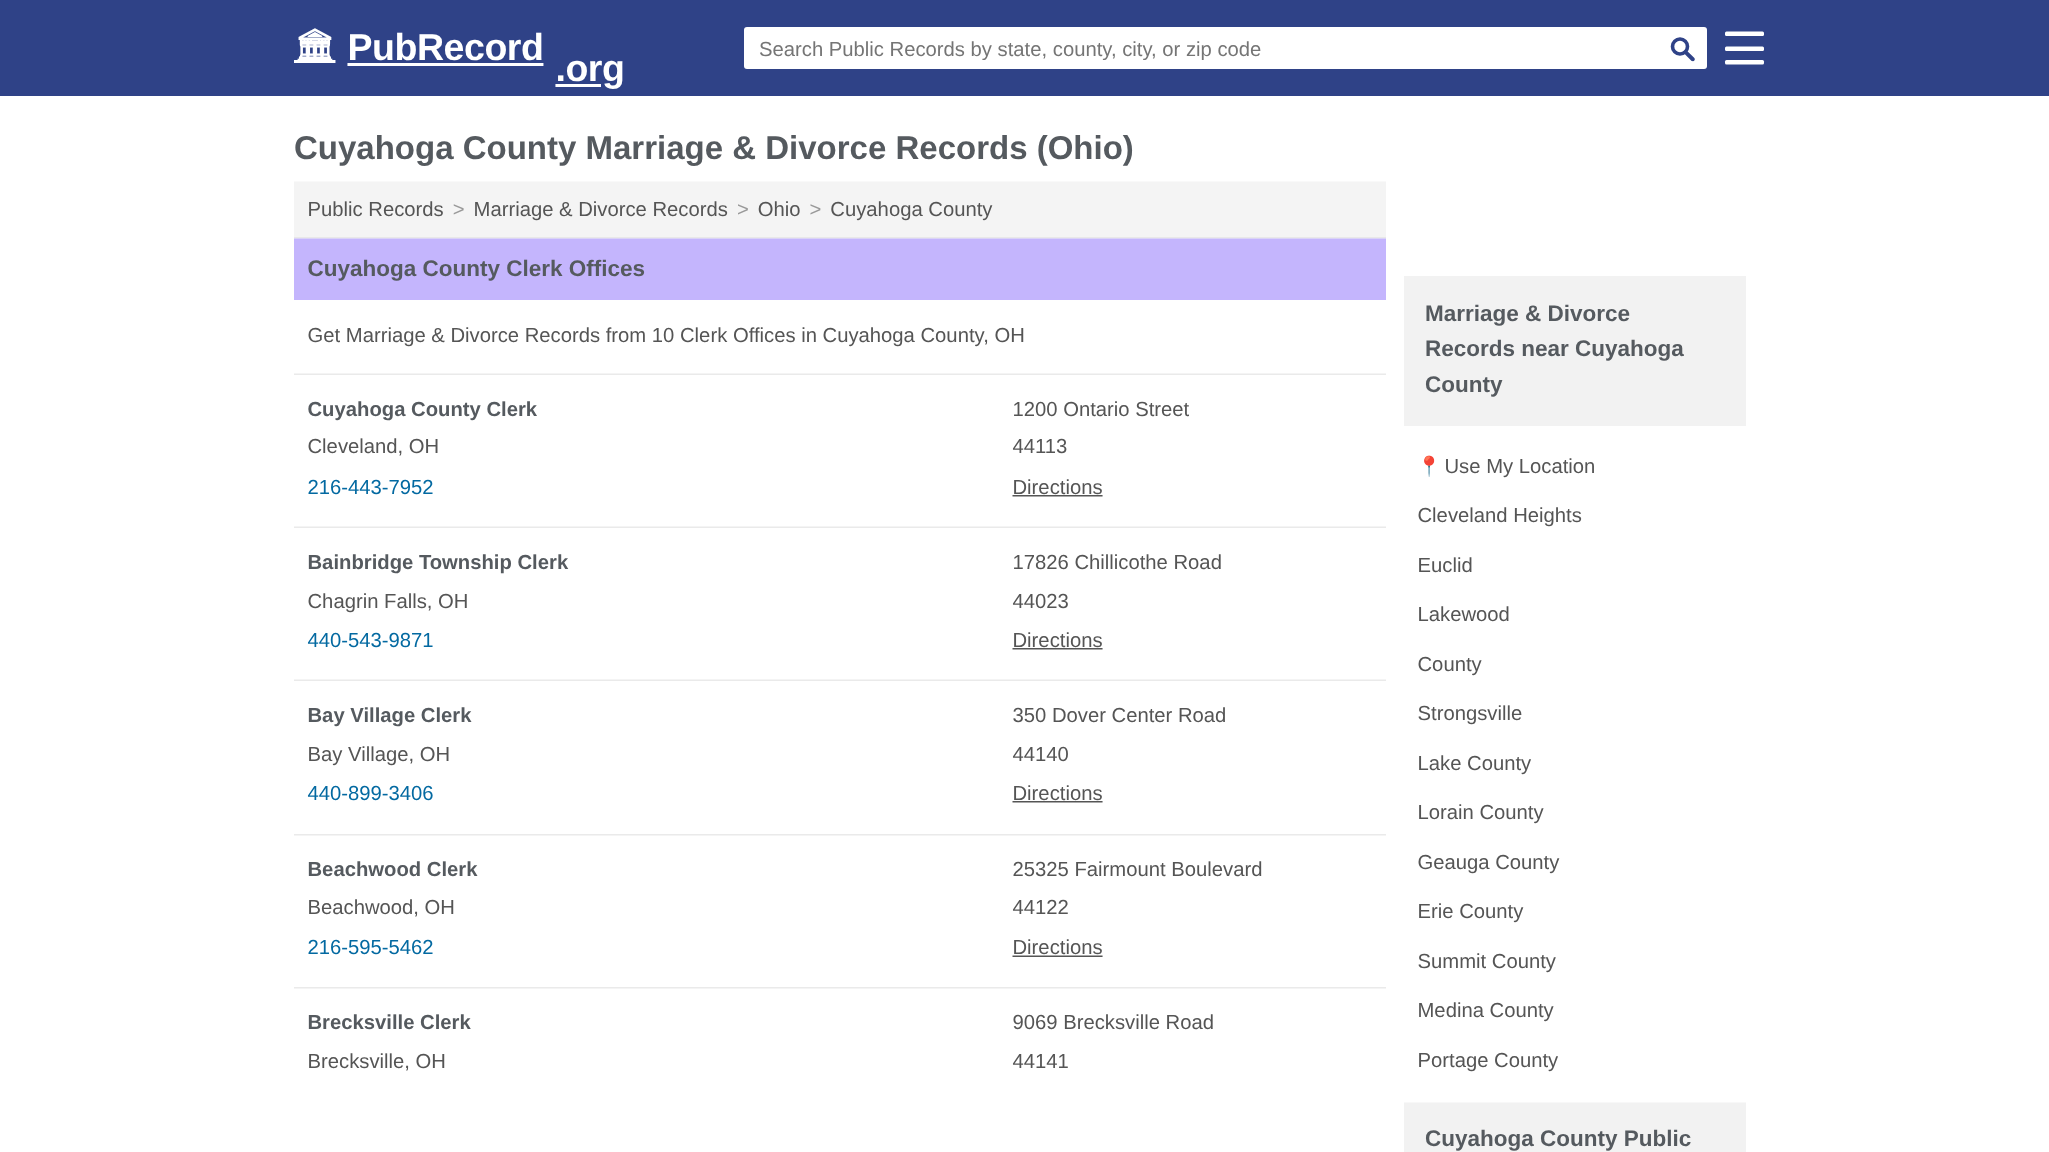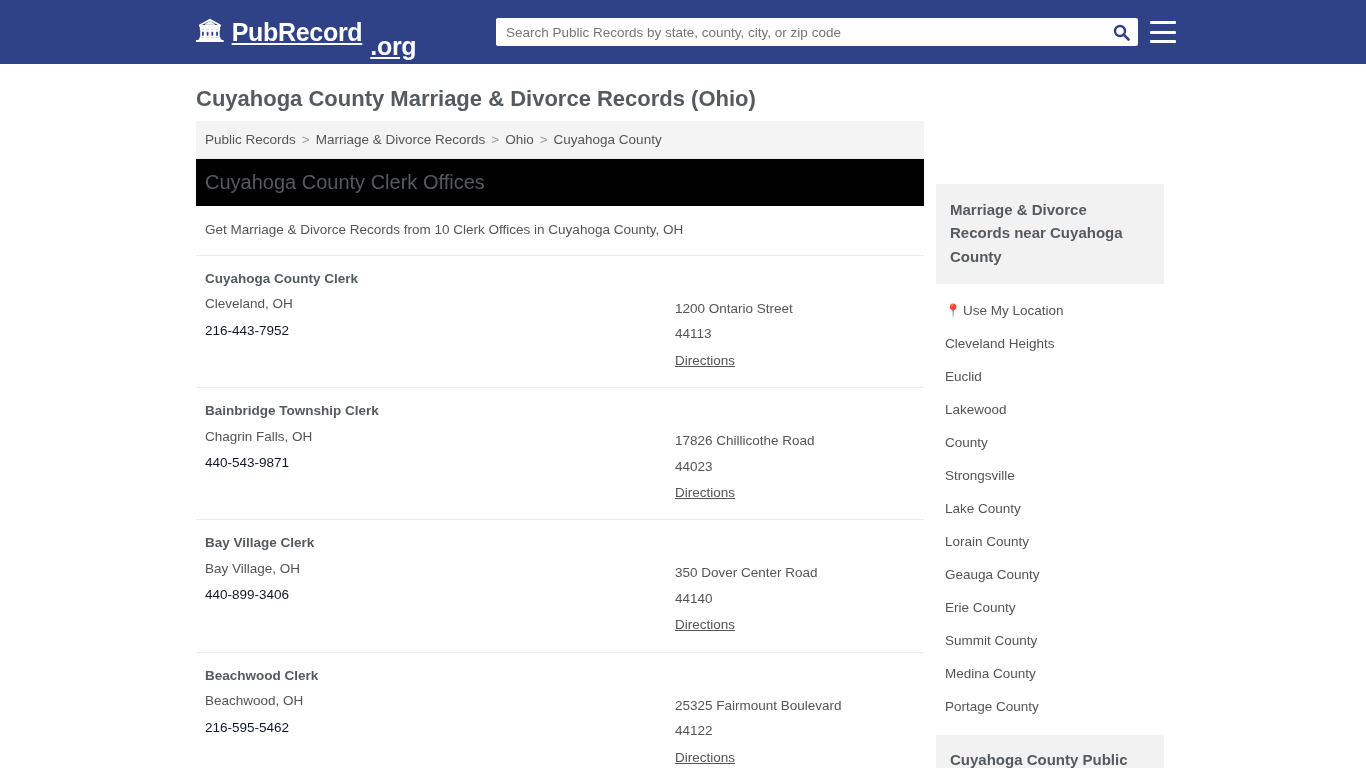--- a/index.html
+++ b/index.html
@@ -131,55 +131,55 @@
   .breadcrumb-sep { color: #999; margin: 0 6px; }
 
   .intro {
     padding: 14px 9px 16px 9px;
     font-size: 13.5px;
     color: #555;
     line-height: 1.55;
   }
 
   .section-head {
-    background: #000000;
+    background: #c4b5fd;
     padding: 12px 10px 12px 9px;
-    font-size: 20px;
-    font-weight: normal;
+    font-size: 15px;
+    font-weight: bold;
     color: #555a5f;
   }
 
   .section-sub {
     padding: 16px 9px 18px 9px;
     font-size: 13.5px;
     color: #555;
   }
 
   .office-row {
     display: flex;
     padding: 10px 9px 13px 9px;
     border-top: 1px solid #eaeaea;
   }
   .office-row:first-of-type { border-top: 1px solid #eaeaea; }
   .office-left { width: 470px; }
-  .office-right { flex: 1; margin-top: 30px; }
+  .office-right { flex: 1; }
   .office-name {
     font-size: 13.5px;
     font-weight: bold;
     color: #555a5f;
     line-height: 1.9;
   }
   .office-city, .office-zip {
     font-size: 13.5px;
     color: #555;
     line-height: 1.95;
   }
   .office-phone {
     font-size: 13.5px;
-    color: #0f172a;
+    color: #0369a1;
     line-height: 1.95;
   }
   .office-street {
     font-size: 13.5px;
     color: #555;
     line-height: 1.9;
   }
   .directions {
     font-size: 13.5px;
     color: #555;

